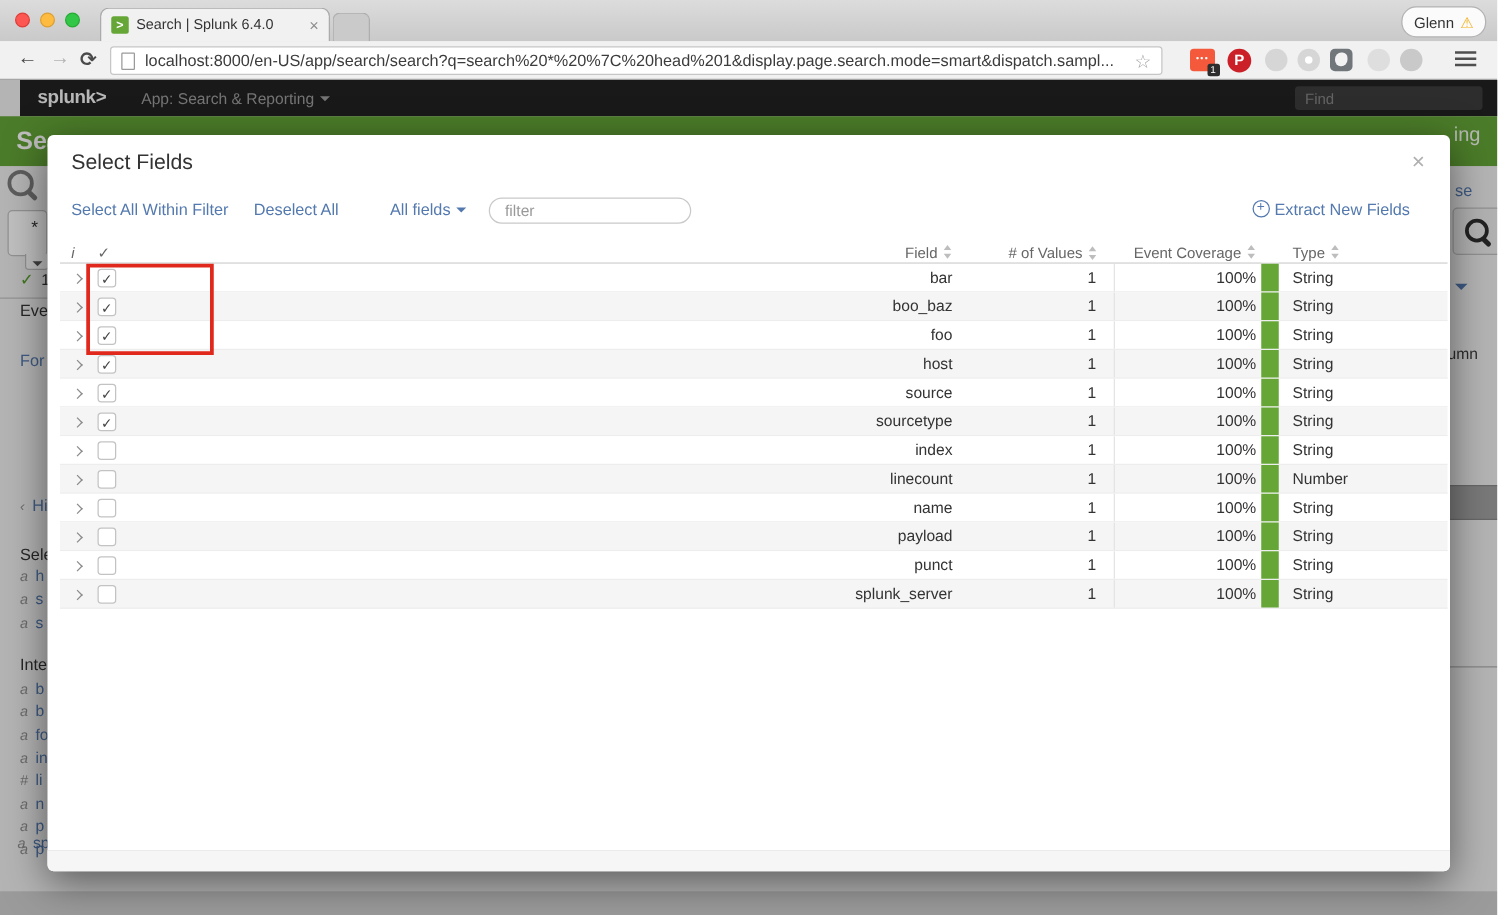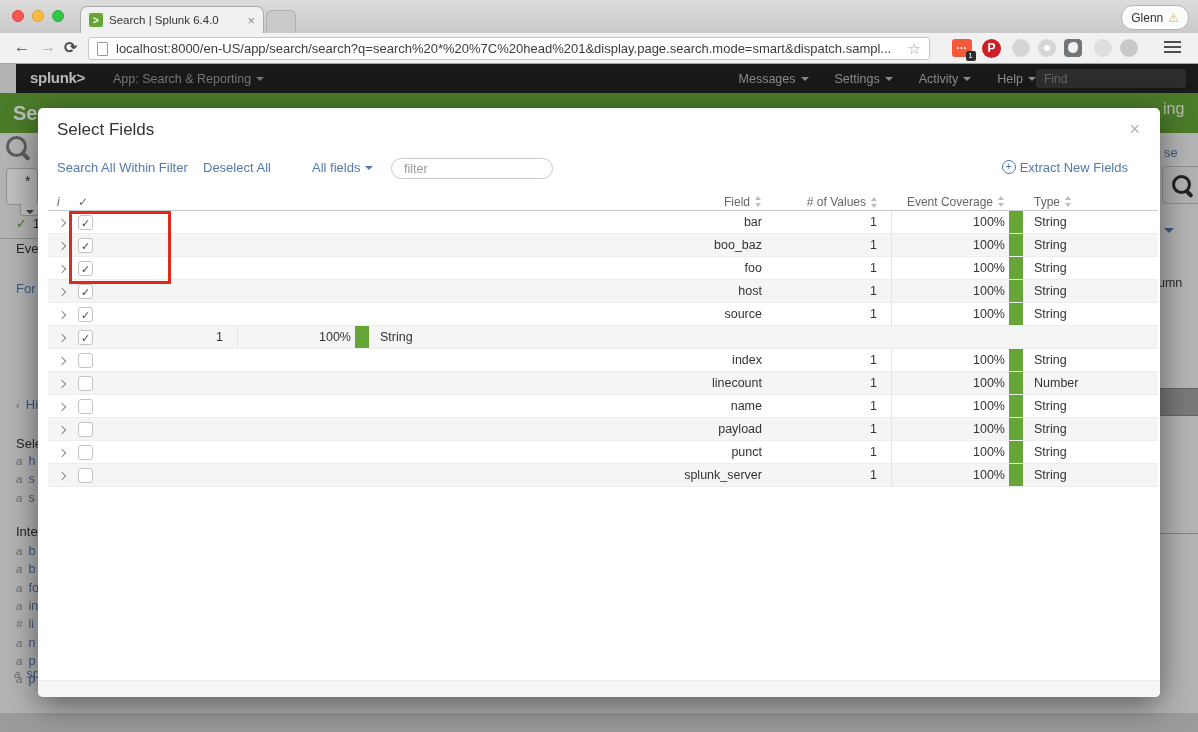--- a/index.html
+++ b/index.html
@@ -202,26 +202,20 @@
     <span id="menu-btn">
         <span></span>
         <span></span>
         <span></span>
       </span>
   </div>
 
   <div id="splunkbar">
     <span id="splunk-logo">splunk&gt;</span>
     <span id="app-label"><span>App: Search &amp; Reporting</span><span class="caret"></span></span>
-    <span id="nav-menus">
-        <span>Messages<span class="caret"></span></span>
-        <span>Settings<span class="caret"></span></span>
-        <span>Activity<span class="caret"></span></span>
-        <span>Help<span class="caret"></span></span>
-      </span>
   </div>
   <input id="find-input" placeholder="Find" style="">
 
   <div id="appbar" style="background: rgb(101, 166, 55);">
     <span id="appbar-left">Sea</span>
     <span id="appbar-right">ing</span>
   </div>
 
   <div id="pagebg">
     <span class="mag-lens" id="bg-search-icon-lens"></span>
@@ -263,21 +257,21 @@
     <div id="bg-toolbar-band"></div>
     <div id="bg-line"></div>
   </div>
 
   <div id="overlay"></div>
 
   <div id="modal">
     <div id="modal-title">Select Fields</div>
     <div id="modal-close">×</div>
 
-    <span class="mlink" id="link-select-all">Search All Within Filter</span>
+    <span class="mlink" id="link-select-all">Select All Within Filter</span>
     <span class="mlink" id="link-deselect">Deselect All</span>
     <span class="mlink" id="fields-dropdown"><span>All fields</span><span class="caret"></span></span>
     <input id="filter-input" placeholder="filter" style="">
     <span id="link-extract"><span class="plus-circle"></span><span>Extract New Fields</span></span>
 
     <div id="ftable">
       <div class="thead">
         <div class="c-exp">i</div>
         <div class="c-check">✓</div>
         <div class="c-field"><span>Field</span><span class="sort"></span></div>
@@ -341,20 +335,21 @@
     <div class="c-vals">1</div>
     <div class="c-cov">100%</div>
     <div class="c-bar">
               <span class="c-bar-fill" style="width: 100%; background: rgb(101, 166, 55);"></span>
             </div>
     <div class="c-type">String</div>
   </div>
           <div class="trow alt">
     <div class="c-exp"><span class="chev"></span></div>
     <div class="c-check"><span class="cb checked"><span class="tick">✓</span></span></div>
+    <div class="c-field">sourcetype</div>
     <div class="c-vals">1</div>
     <div class="c-cov">100%</div>
     <div class="c-bar">
               <span class="c-bar-fill" style="width: 100%; background: rgb(101, 166, 55);"></span>
             </div>
     <div class="c-type">String</div>
   </div>
           <div class="trow">
     <div class="c-exp"><span class="chev"></span></div>
     <div class="c-check"><span class="cb"></span></div>

